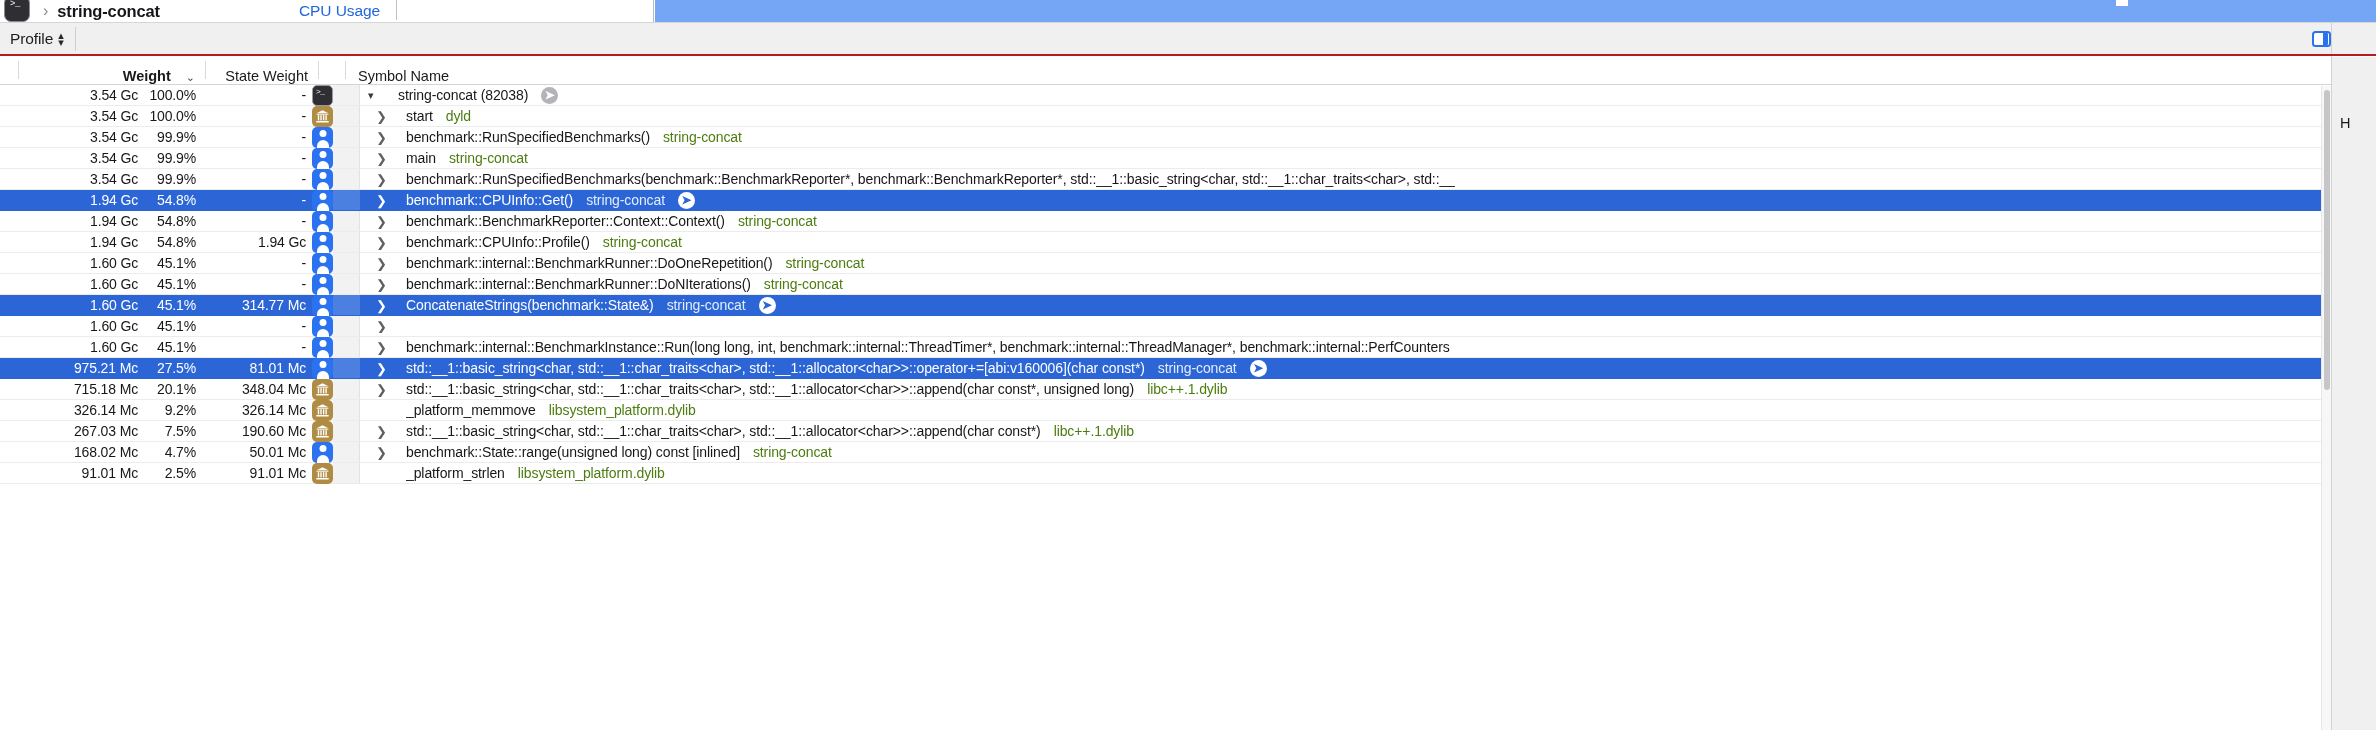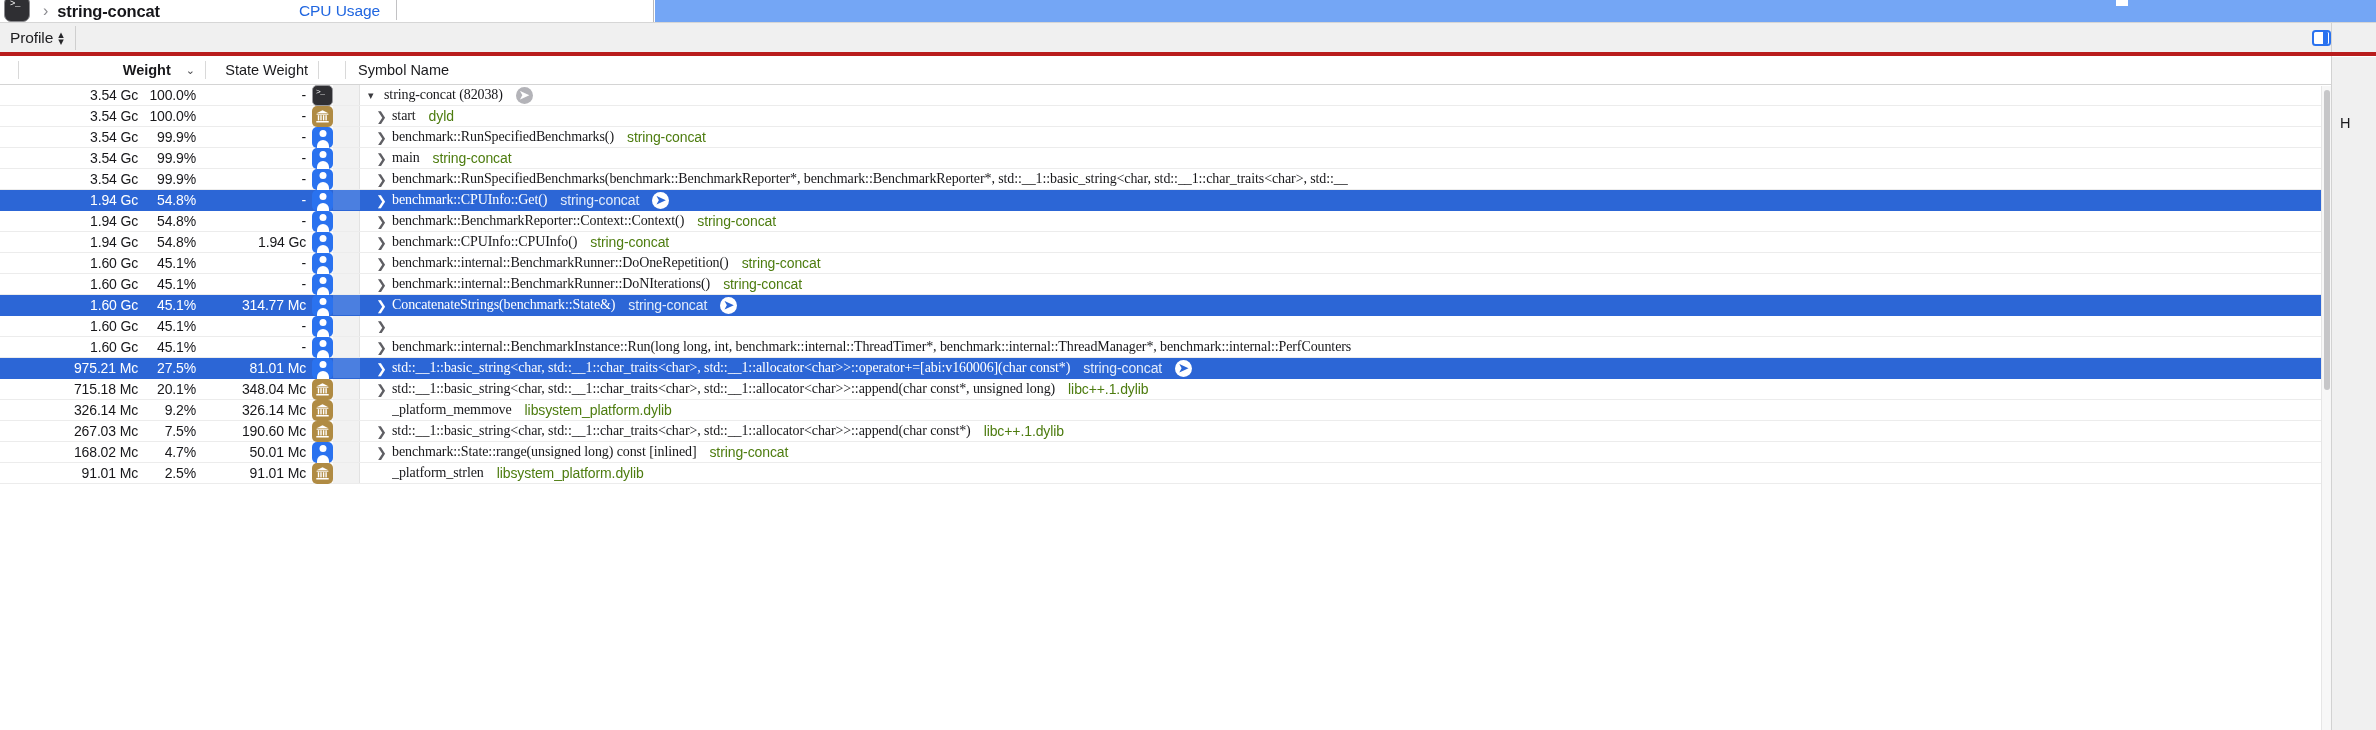--- a/index.html
+++ b/index.html
@@ -87,21 +87,21 @@
     width: 12px; height: 10px;
     background: #ffffff;
   }
 
   
   .profilebar {
     position: relative;
     height: 34px;
     background: #f0f0f0;
     border-top: 1px solid #d6d6d6;
-    border-bottom: 4px solid #b91c1c;
+    border-bottom: 2px solid #b91c1c;
     display: flex;
     align-items: center;
   }
   .profile-pop {
     display: flex;
     align-items: center;
     margin-left: 10px;
     font-size: 15.5px;
     color: #1d1d20;
     letter-spacing: -0.1px;
@@ -151,21 +151,21 @@
     height: 29px;
     background: #ffffff;
     border-bottom: 1px solid #d4d4d4;
     font-size: 14.5px;
     color: #1a1a1d;
   }
   .colhead .cell {
     position: absolute;
     top: 0; bottom: 0;
     display: flex;
-    align-items: center;
+    align-items: flex-end;
   }
   .ch-weight      { left: 0;   width: 203px; justify-content: flex-end; padding-right: 8px; font-weight: bold; }
   .ch-weight .sortcaret { margin-left: 15px; font-size: 11px; color: #4a4a4e; font-weight: normal; }
   .ch-selfweight  { left: 212px; width: 100px; justify-content: flex-end; padding-right: 4px; }
   .ch-symbol      { left: 358px; }
   .colhead .sep {
     position: absolute;
     top: 5px; bottom: 5px;
     width: 1px;
     background: #d9d9d9;
@@ -279,25 +279,24 @@
     color: #5f5f64;
     font-size: 13px;
     width: 12px;
     display: inline-block;
     line-height: 1;
   }
   .disc.open { font-size: 11px; color: #3a3a3e; }
   .disc.none { color: transparent; }
   .row.selected .disc { color: #ffffff; }
   .symname {
-    margin-left: 4px;
+    margin-left: 18px;
     letter-spacing: -0.1px;
     overflow: hidden;
     text-overflow: clip;
-    font-family: Liberation Serif, serif;
   }
   .binname {
     margin-left: 13px;
     color: #4d7c0f;
     letter-spacing: -0.1px;
     flex: none;
   }
   .row.selected .binname { color: #e3ecfb; }
   
   .jump {
@@ -537,21 +536,21 @@
           <span class="pct">54.8%</span>
           <span class="selfweight">1.94 Gc</span>
           <div class="badge user">
             <span class="head"></span>
             <span class="body"></span>
           </div>
           <span class="gutter"></span>
           <span class="symbolcell">
             <span class="ind" style="width:8px"></span>
             <span class="disc">❯</span>
-            <span class="symname">benchmark::CPUInfo::CPUInfo()</span>
+            <span class="symname">benchmark::CPUInfo::Profile()</span>
             <span class="binname">string-concat</span>
           </span>
         </div>
         <div class="row">
           <span class="weight">1.60 Gc</span>
           <span class="pct">45.1%</span>
           <span class="selfweight">-</span>
           <div class="badge user">
             <span class="head"></span>
             <span class="body"></span>

